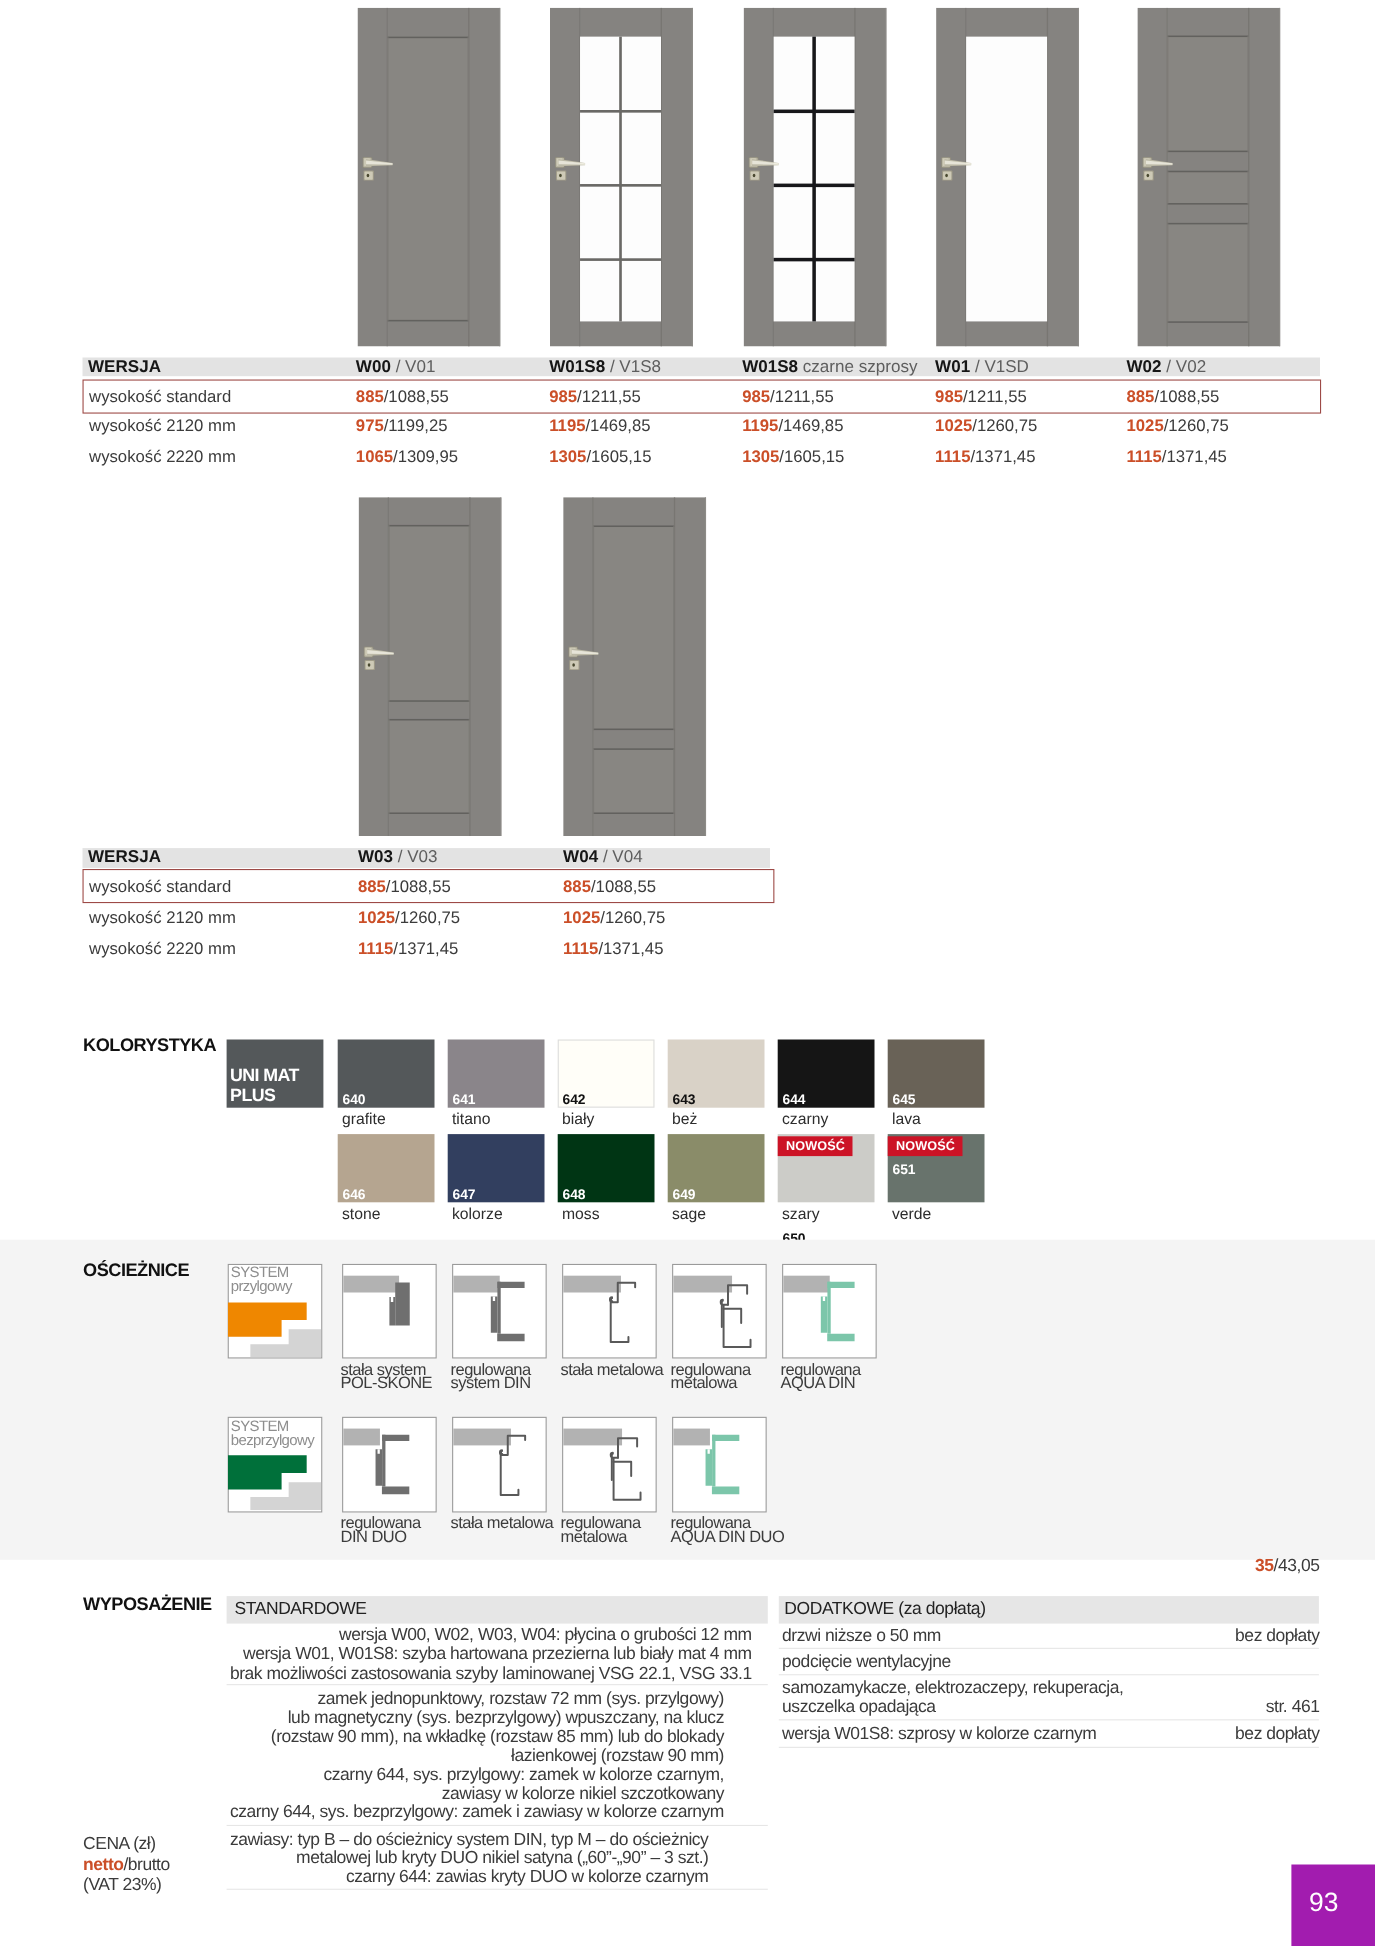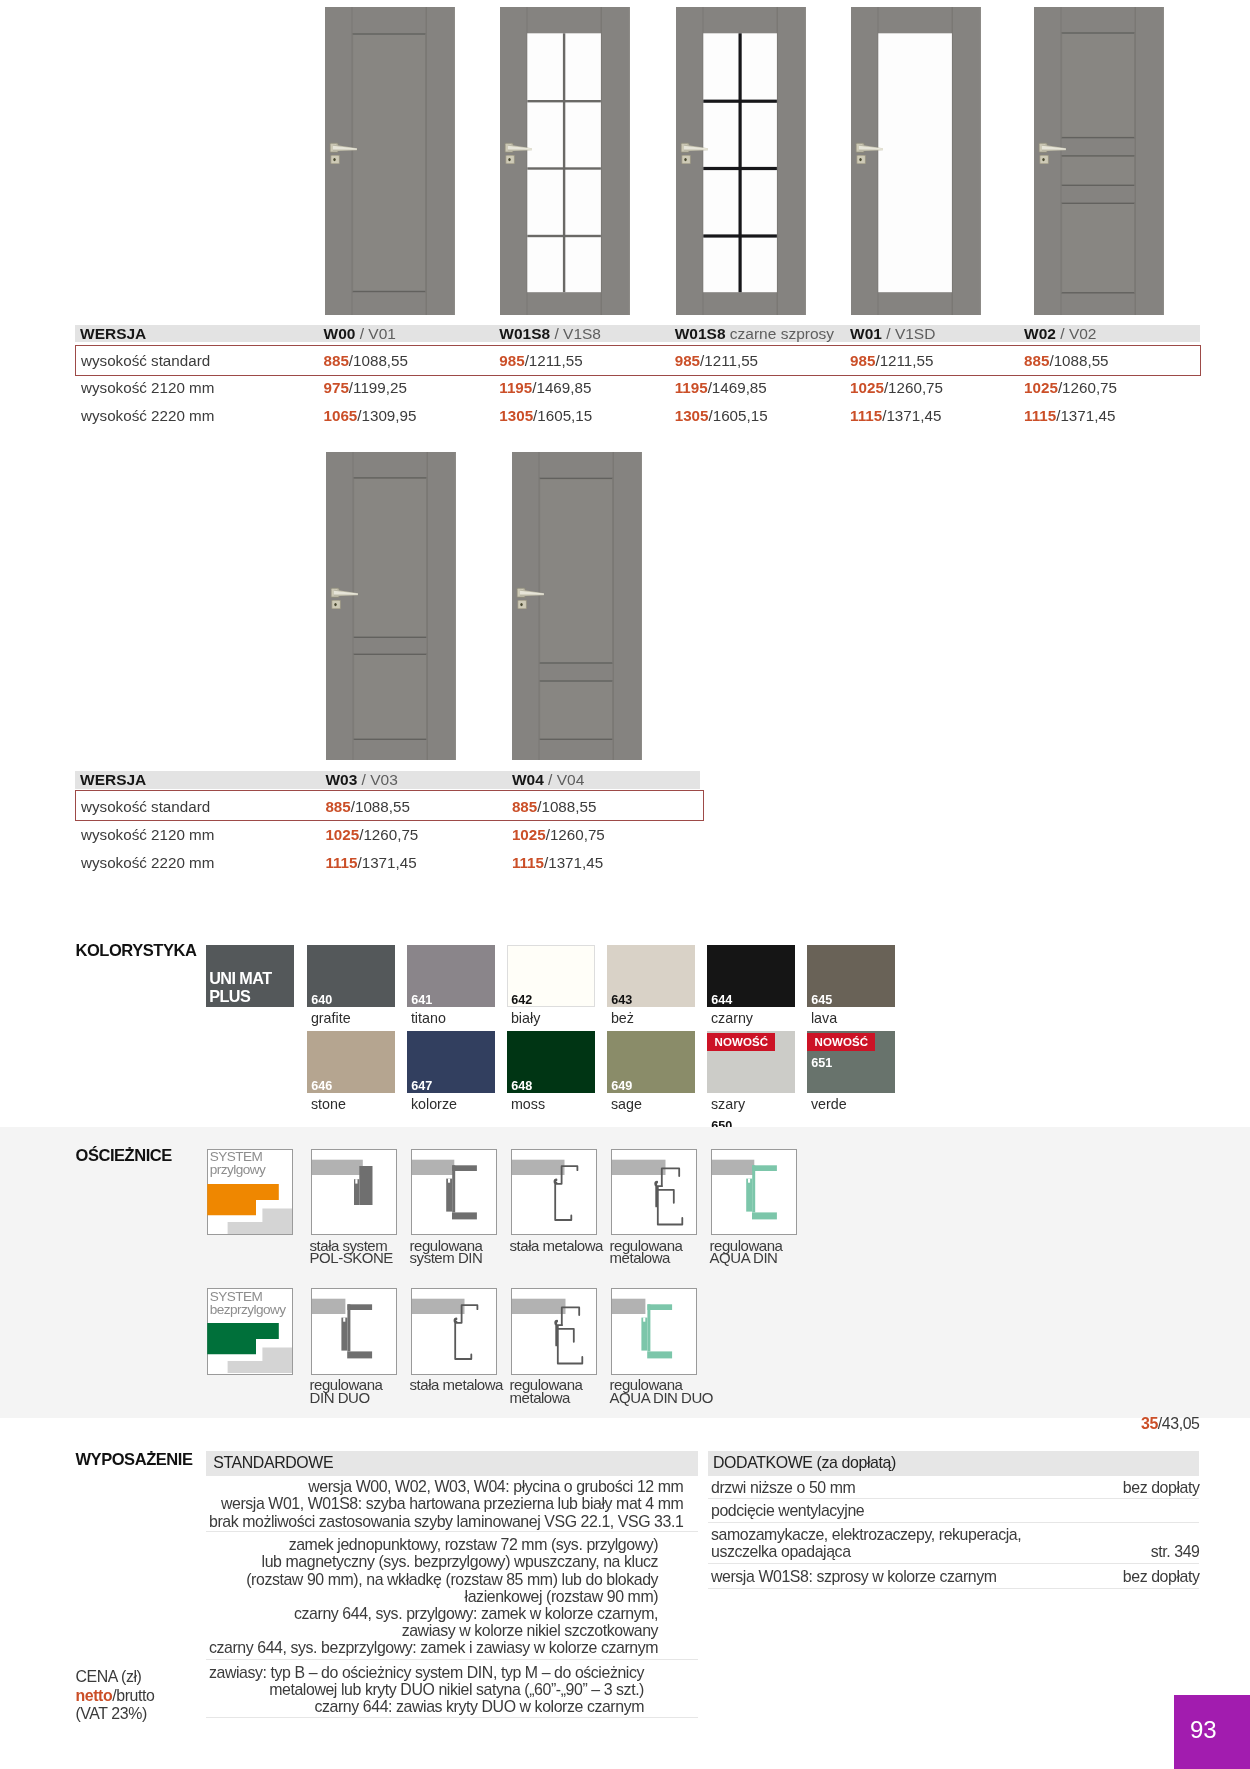--- a/index.html
+++ b/index.html
@@ -480,21 +480,21 @@
     <div class="erule" style="left:205.9px;top:1659.2px;width:492.1px;"></div>
     <div class="eblock" style="left:209px;top:1663.6px;line-height:17.2px;">zawiasy: typ B – do ościeżnicy system DIN, typ M – do ościeżnicy<br>metalowej lub kryty DUO nikiel satyna („60”-„90” – 3 szt.)<br>czarny 644: zawias kryty DUO w kolorze czarnym</div>
     <div class="erule" style="left:205.9px;top:1717px;width:492.1px;"></div>
     <div class="erow" style="left:711px;top:1478.5px;line-height:17.2px;">drzwi niższe o 50 mm</div>
     <div class="eprice" style="left:900px;top:1478.5px;width:299.5px;line-height:17.2px;">bez dopłaty</div>
     <div class="erule" style="left:707.5px;top:1497.7px;width:491.5px;"></div>
     <div class="erow" style="left:711px;top:1502.2px;line-height:17.2px;">podcięcie wentylacyjne</div>
     <div class="eprice" style="left:900px;top:1415px;width:299.5px;line-height:17.2px;"><b>35</b>/43,05</div>
     <div class="erule" style="left:707.5px;top:1521.8px;width:491.5px;"></div>
     <div class="erow" style="left:711px;top:1525.9px;line-height:17.2px;">samozamykacze, elektrozaczepy, rekuperacja,<br>uszczelka opadająca</div>
-    <div class="eprice" style="left:900px;top:1543px;width:299.5px;line-height:17.2px;">str. 349</div>
+    <div class="eprice" style="left:900px;top:1543px;width:299.5px;line-height:17.2px;">str. 461</div>
     <div class="erule" style="left:707.5px;top:1563px;width:491.5px;"></div>
     <div class="erow" style="left:711px;top:1567.5px;line-height:17.2px;">wersja W01S8: szprosy w kolorze czarnym</div>
     <div class="eprice" style="left:900px;top:1567.5px;width:299.5px;line-height:17.2px;">bez dopłaty</div>
     <div class="erule" style="left:707.5px;top:1587.5px;width:491.5px;"></div>
     <div class="cena" style="left:75.5px;top:1668.2px;line-height:18.4px;">CENA (zł)<br><b>netto</b>/brutto<br>(VAT 23%)</div>
   </div>
 
 <div id="pagenum" style="left:1174px;top:1694.8px;width:66.8px;height:75px;line-height:69.5px;font-size:24px;">93</div>
 
 </body></html>

